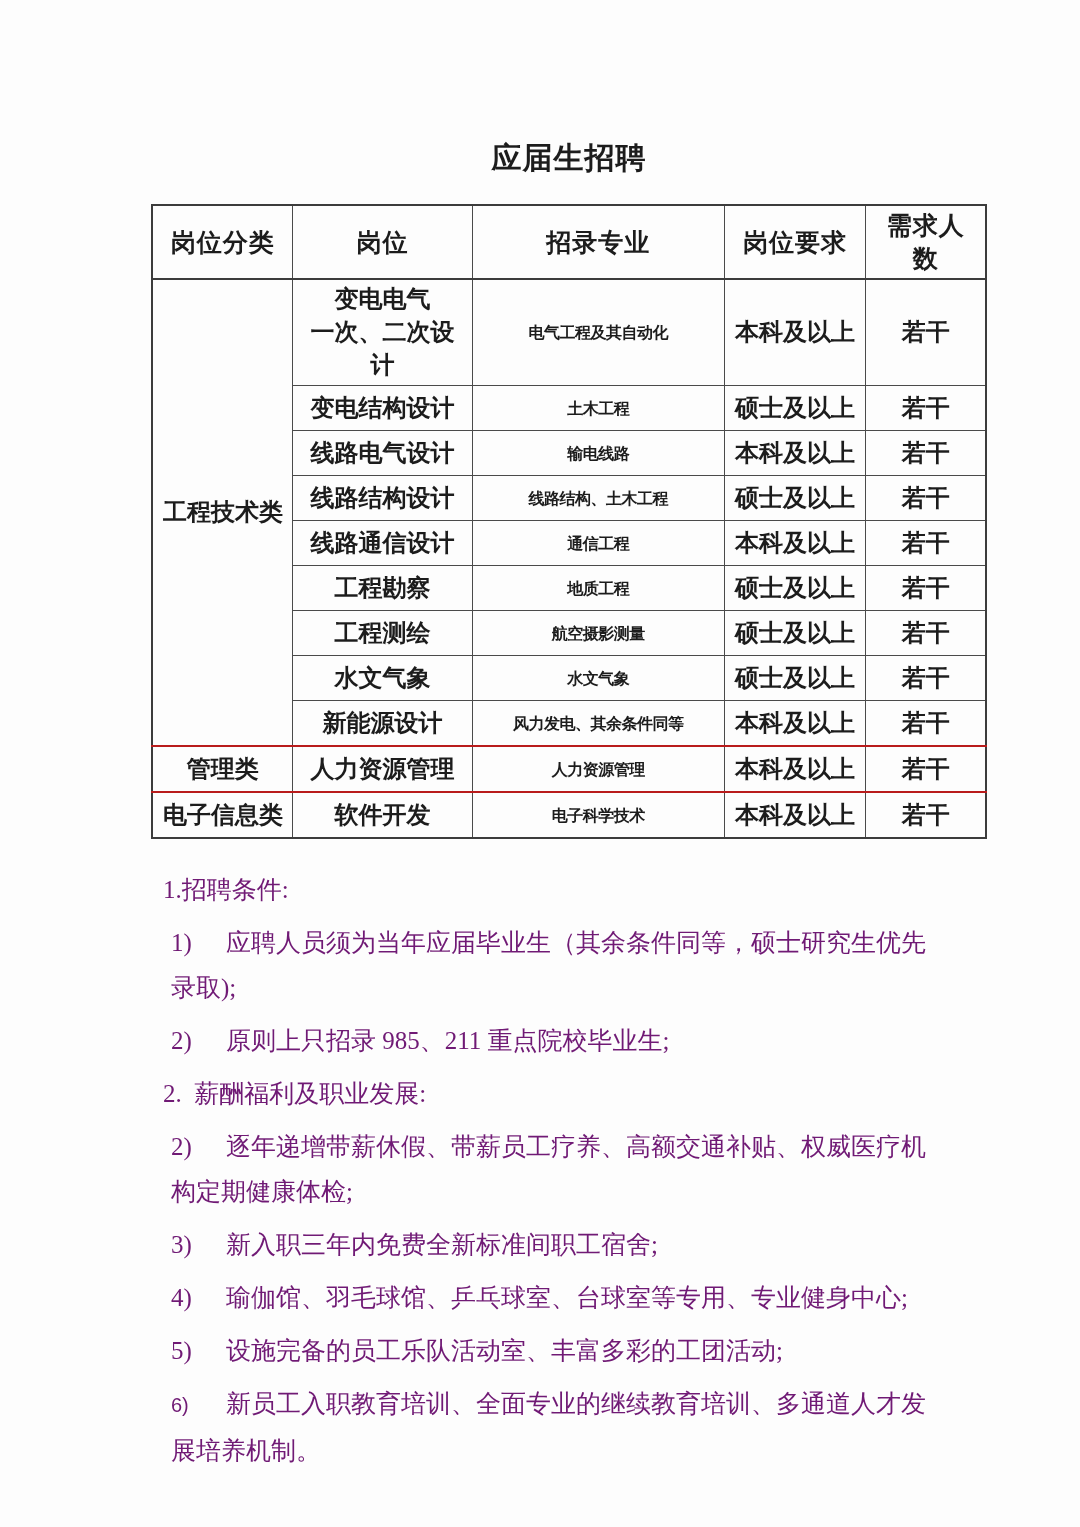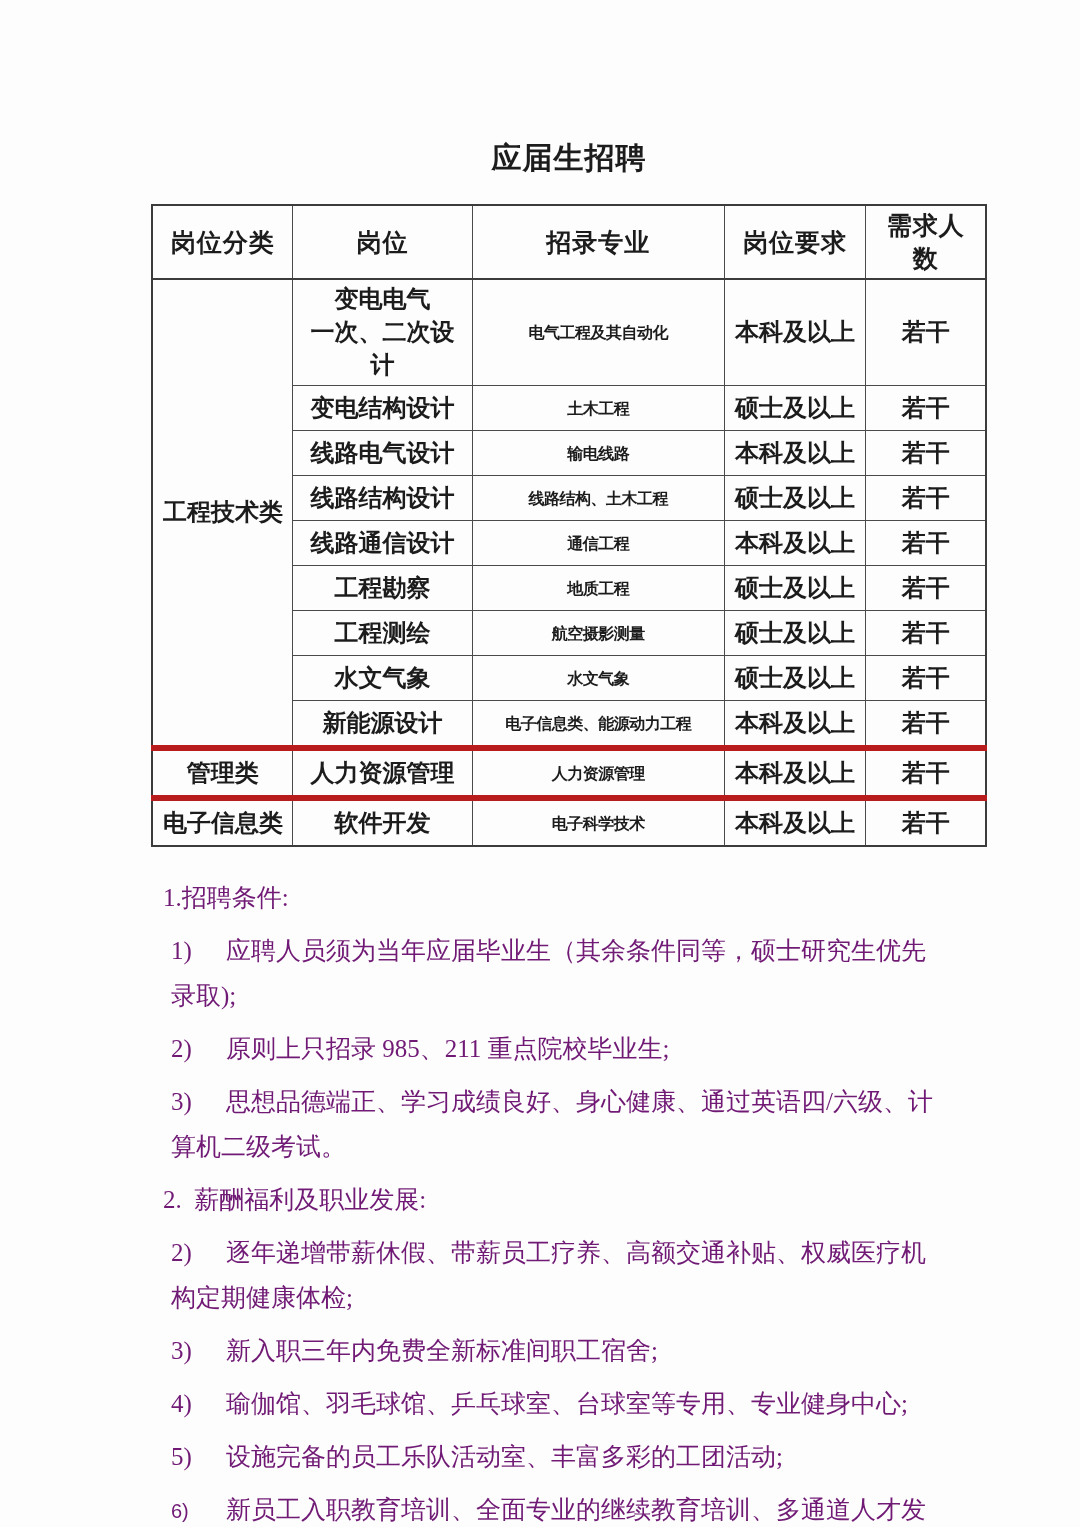--- a/index.html
+++ b/index.html
@@ -52,21 +52,21 @@
   }
   table.recruit td {
     font-size: 24px;
     height: 38px;
     line-height: 33px;
     white-space: nowrap;
     overflow: hidden;
   }
   table.recruit td[data-name="position-cell"] { white-space: pre-line; }
   table.recruit td[data-name="major-cell"] { font-size: 16px; letter-spacing: -0.5px; }
-  tr.group-start td { border-top: 6px solid #b91c1c; }
+  tr.group-start td { border-top: 2px solid #b91c1c; }
   .sections {
     margin: 28px 0 0 12px;
     font-size: 25px;
     color: #701a75;
   }
   .sec-heading {
     margin: 0;
     line-height: 45px;
     white-space: pre-wrap;
   }
@@ -155,21 +155,21 @@
           <td data-name="headcount-cell">若干</td>
         </tr>
         <tr data-name="table-row">
           <td data-name="position-cell">水文气象</td>
           <td data-name="major-cell">水文气象</td>
           <td data-name="requirement-cell">硕士及以上</td>
           <td data-name="headcount-cell">若干</td>
         </tr>
         <tr data-name="table-row">
           <td data-name="position-cell">新能源设计</td>
-          <td data-name="major-cell">电子信息类、能源动力工程</td>
+          <td data-name="major-cell">风力发电、其余条件同等</td>
           <td data-name="requirement-cell">本科及以上</td>
           <td data-name="headcount-cell">若干</td>
         </tr>
         <tr data-name="table-row" class="group-start">
           <td rowspan="1" data-name="category-cell">管理类</td>
           <td data-name="position-cell">人力资源管理</td>
           <td data-name="major-cell">人力资源管理</td>
           <td data-name="requirement-cell">本科及以上</td>
           <td data-name="headcount-cell">若干</td>
         </tr>
@@ -185,24 +185,20 @@
 
   <div class="sections" data-name="conditions-text">
       <p class="sec-heading" data-name="section-heading">1.招聘条件:</p>
       <div class="item" data-name="list-item">
         <div class="line" data-name="item-first-line"><span class="marker" data-name="item-marker">1)</span><span data-name="item-text">应聘人员须为当年应届毕业生（其余条件同等，硕士研究生优先</span></div>
         <div class="line" data-name="item-text-continuation">录取);</div>
       </div>
       <div class="item" data-name="list-item">
         <div class="line" data-name="item-first-line"><span class="marker" data-name="item-marker">2)</span><span data-name="item-text">原则上只招录 985、211 重点院校毕业生;</span></div>
       </div>
-      <div class="item" data-name="list-item">
-        <div class="line" data-name="item-first-line"><span class="marker" data-name="item-marker">3)</span><span data-name="item-text">思想品德端正、学习成绩良好、身心健康、通过英语四/六级、计</span></div>
-        <div class="line" data-name="item-text-continuation">算机二级考试。</div>
-      </div>
       <p class="sec-heading" data-name="section-heading">2.  薪酬福利及职业发展:</p>
       <div class="item" data-name="list-item">
         <div class="line" data-name="item-first-line"><span class="marker" data-name="item-marker">2)</span><span data-name="item-text">逐年递增带薪休假、带薪员工疗养、高额交通补贴、权威医疗机</span></div>
         <div class="line" data-name="item-text-continuation">构定期健康体检;</div>
       </div>
       <div class="item" data-name="list-item">
         <div class="line" data-name="item-first-line"><span class="marker" data-name="item-marker">3)</span><span data-name="item-text">新入职三年内免费全新标准间职工宿舍;</span></div>
       </div>
       <div class="item" data-name="list-item">
         <div class="line" data-name="item-first-line"><span class="marker" data-name="item-marker">4)</span><span data-name="item-text">瑜伽馆、羽毛球馆、乒乓球室、台球室等专用、专业健身中心;</span></div>

